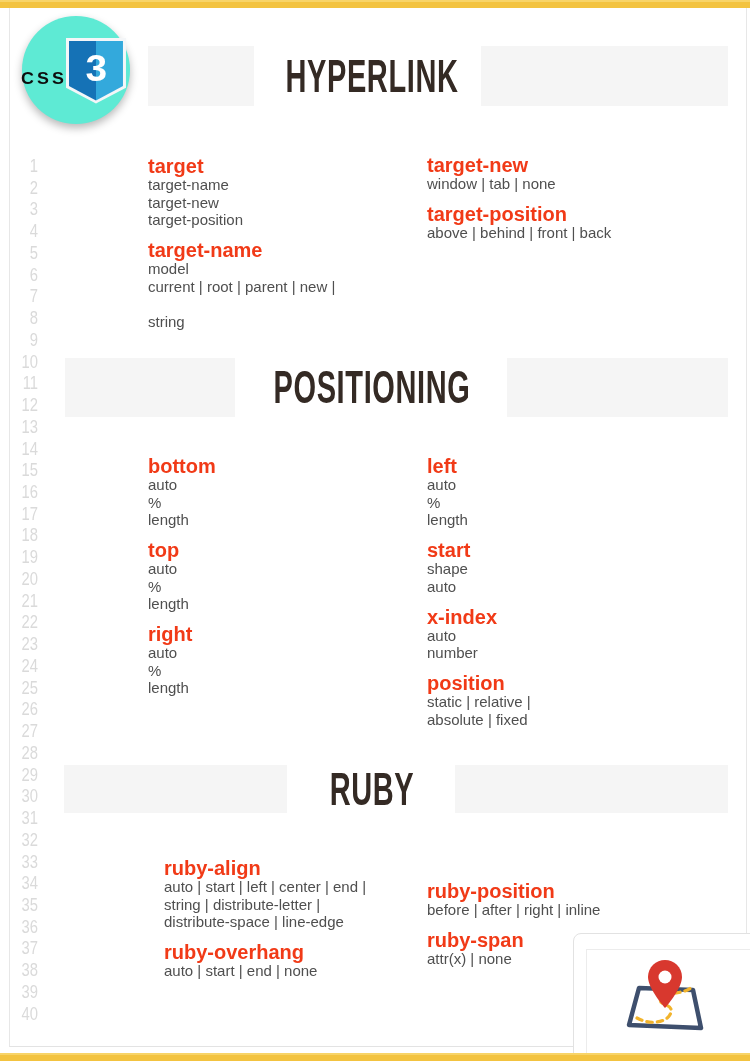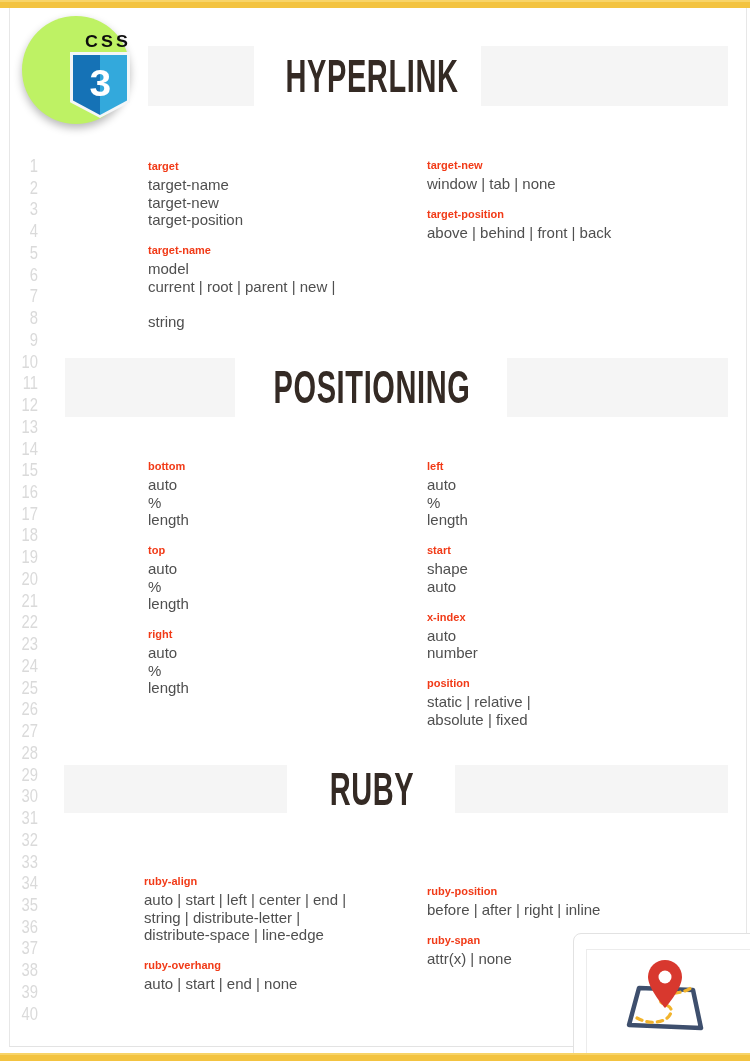--- a/index.html
+++ b/index.html
@@ -19,23 +19,23 @@
   .page {
     position:absolute; left:9px; top:8px; width:738px; height:1039px;
     box-sizing:border-box; background:#fff;
     border-left:1px solid #e7e7e7; border-right:1px solid #e7e7e7;
     border-bottom:1px solid #e3e3e3;
   }
 
   
   .logo {
     position:absolute; left:22px; top:16px; width:108px; height:108px;
-    background:#bef264; border-radius:50%;
+    background:#5eead4; border-radius:50%;
     box-shadow:0 4px 9px rgba(0,0,0,.28);
-    display:flex; flex-direction:column; align-items:flex-end; z-index:3;
+    display:flex; align-items:center; z-index:3;
   }
   .logo-css {
     margin-top:17px; color:#0d0d0d; font-weight:bold; font-size:17px;
     letter-spacing:3px; transform:scaleX(1.05); line-height:18px;
   }
   .shield-outer {
     margin-top:1px; width:60px; height:66px; background:#f4f6f8;
     clip-path:polygon(0 0,100% 0,100% 76%,50% 100%,0 76%);
     display:flex; align-items:center; justify-content:center;
   }
@@ -65,21 +65,21 @@
     font-size:46px; letter-spacing:1px; white-space:nowrap;
     transform:translateX(-50%) scaleX(.63);
   }
   .t0 { top:46px; line-height:60px; }
   .t1 { top:358px; line-height:59px; }
   .t2 { top:765px; line-height:48px; }
 
   
   .col { position:absolute; width:275px; }
   .group { margin-bottom:11.5px; }
-  .prop-name { color:#f13a17; font-weight:bold; font-size:11px; line-height:20px; }
+  .prop-name { color:#f13a17; font-weight:bold; font-size:20px; line-height:20px; }
   .val { color:#4f4f4f; font-size:15px; line-height:17.5px; min-height:17.5px; white-space:nowrap; }
 
   
   .map-card {
     position:absolute; left:573px; top:933px; width:200px; height:130px;
     background:#fff; border:1px solid #e2e2e2; border-radius:8px 0 0 0; z-index:4;
   }
   .map-inner {
     position:absolute; left:12px; top:15px; width:200px; height:120px;
     background:#fff; border:1px solid #ececec;
@@ -215,21 +215,21 @@
     <div class="group">
       <div class="prop-name">position</div>
       <div class="val">static | relative |</div>
       <div class="val">absolute | fixed</div>
     </div>
   </div>
 
 <div class="gray-box" style="left:64px; top:765px; width:223px; height:48px;"></div>
 <div class="gray-box" style="left:455px; top:765px; width:273px; height:48px;"></div>
 <div class="section-title t2">RUBY</div>
-<div class="col" style="left:144px; top:858px;margin-top:13px;">
+<div class="col" style="left:164px; top:858px;">
     <div class="group">
       <div class="prop-name">ruby-align</div>
       <div class="val">auto | start | left | center | end |</div>
       <div class="val">string | distribute-letter |</div>
       <div class="val">distribute-space | line-edge</div>
     </div>
     <div class="group">
       <div class="prop-name">ruby-overhang</div>
       <div class="val">auto | start | end | none</div>
     </div>

